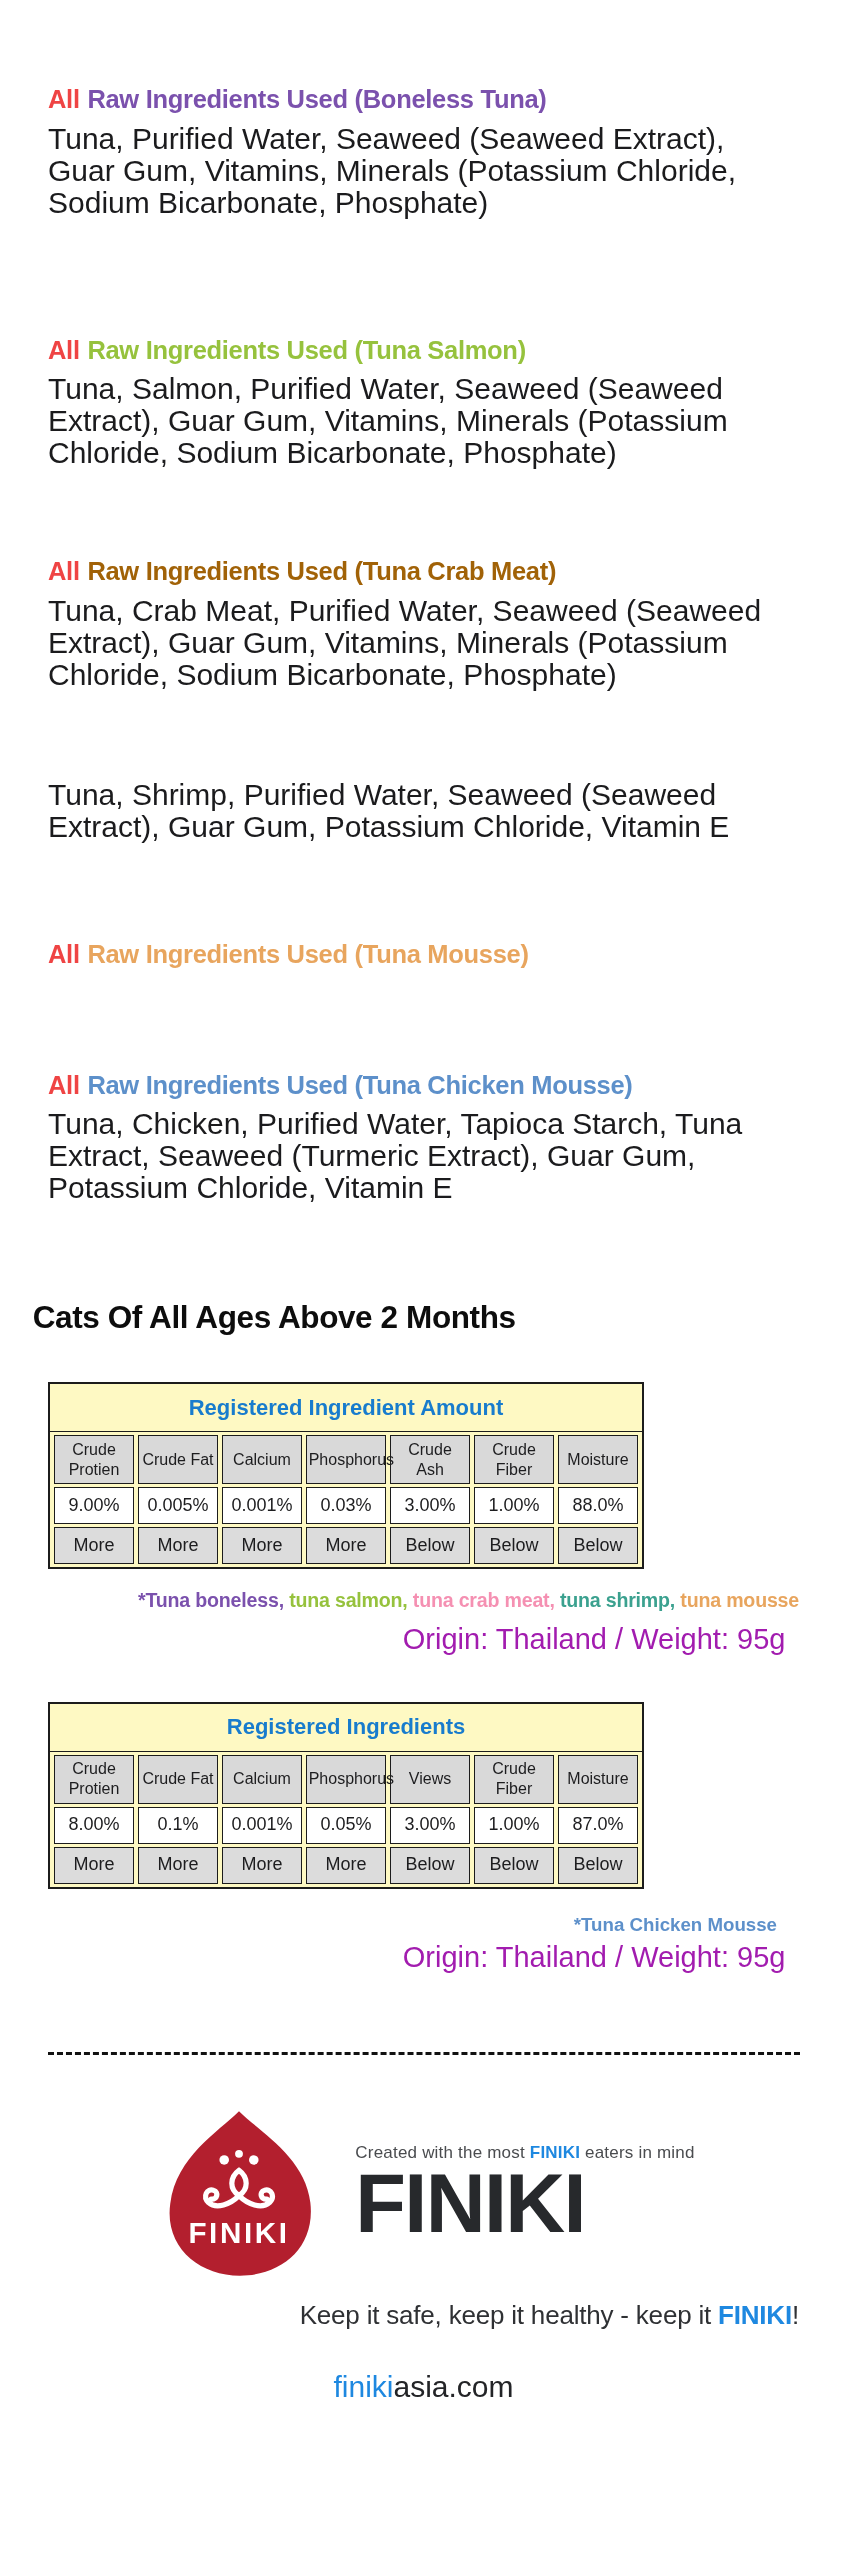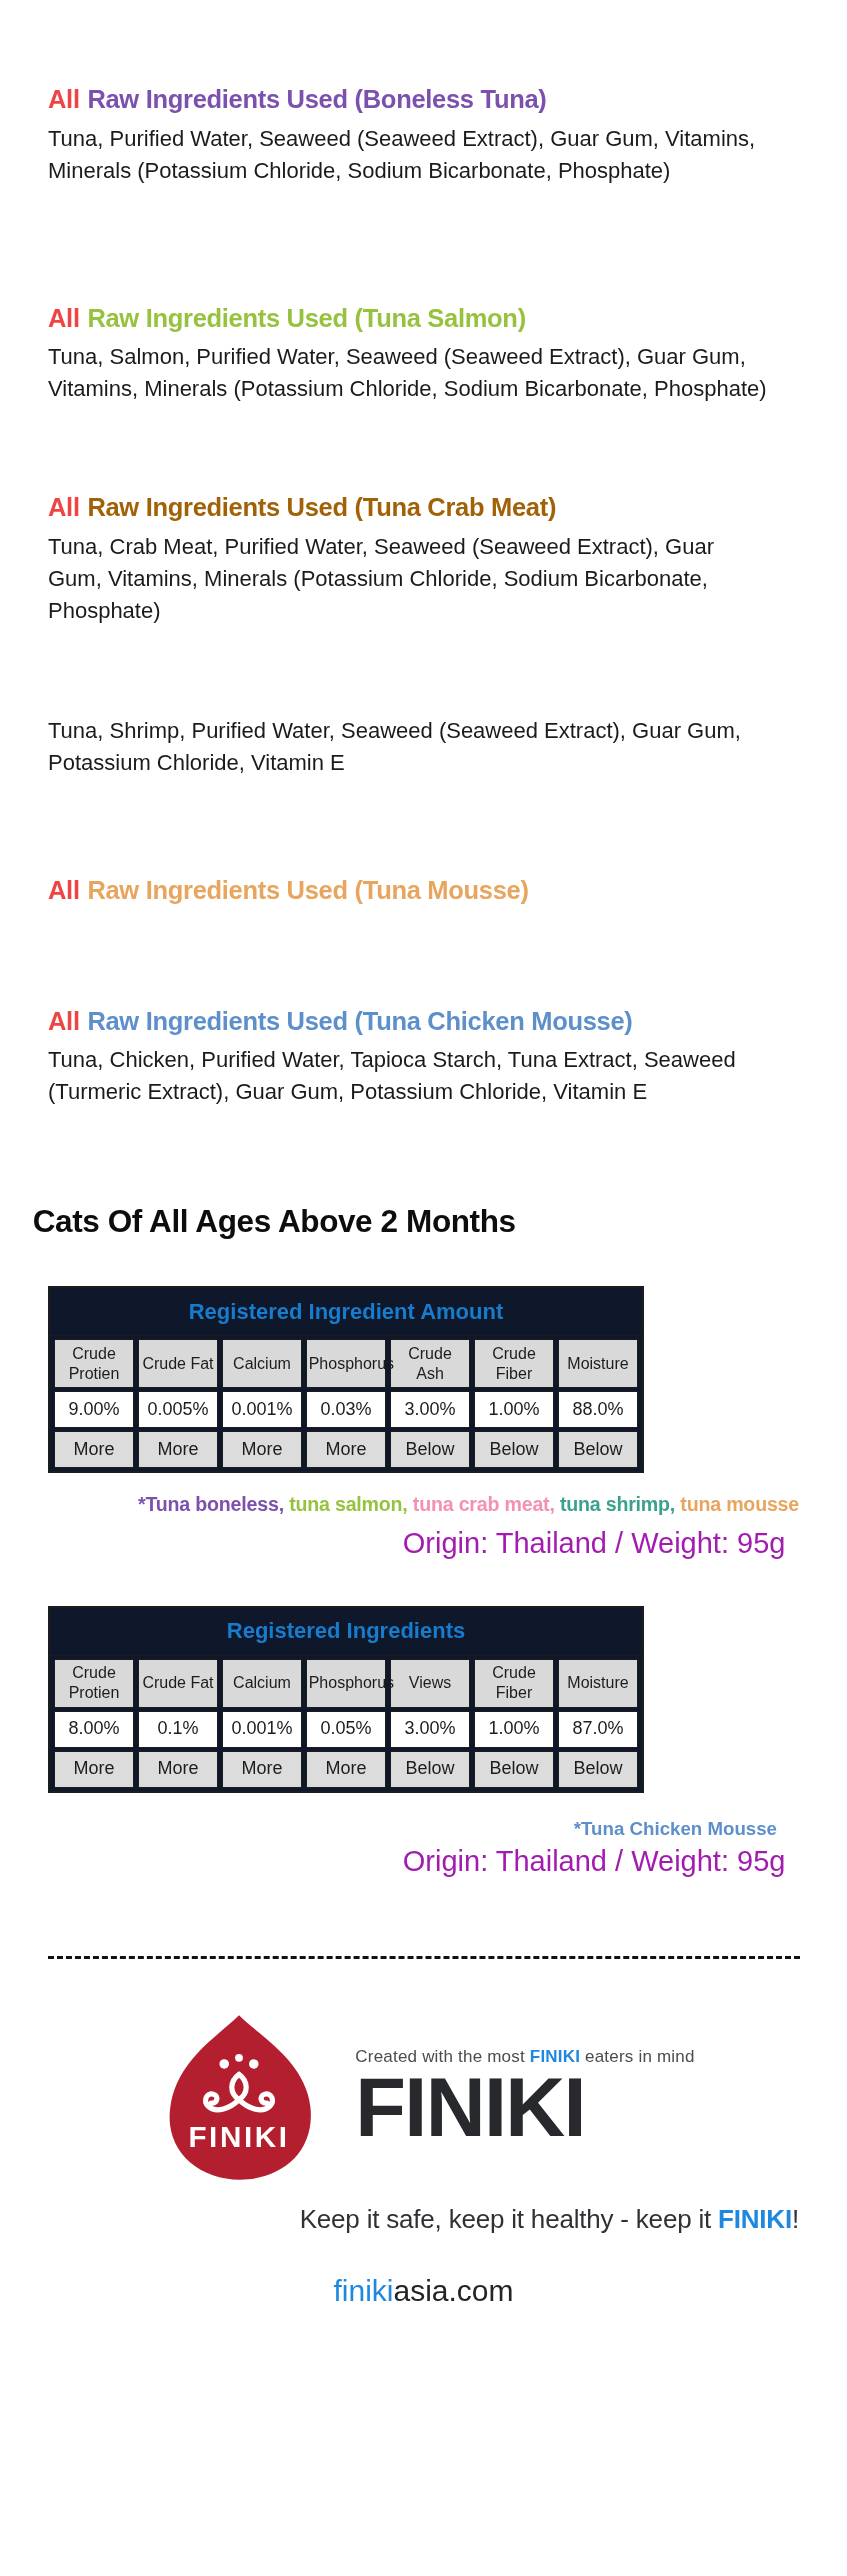--- a/index.html
+++ b/index.html
@@ -22,42 +22,42 @@
   .ing-section.s5 { margin-bottom: 102px; }
   .ing-section.s6 { margin-bottom: 0; }
   .ing-heading {
     font-size: 25.5px;
     font-weight: 700;
     letter-spacing: -0.3px;
     margin-bottom: 8.5px;
   }
   .ing-heading .prefix { color: #ef4444; margin-right: 7.7px; }
   .ing-body {
-    font-size: 22px;
+    font-size: 30px;
     line-height: 32px;
     width: 725px;
     color: #1b1b1d;
   }
 
   
   .age-heading {
     margin-top: 95px;
     margin-left: -15.3px;
     font-size: 31.5px;
     font-weight: 800;
     letter-spacing: -0.4px;
     color: #0d0d0d;
   }
 
   
   .reg-table {
     margin-top: 46px;
     width: 596px;
     border: 2.6px solid #1c1c1c;
-    background: #0f172a;
+    background: #fef9c3;
   }
   .reg-table .tbl-title {
     height: 48px;
     display: flex;
     align-items: center;
     justify-content: center;
     font-size: 22px;
     font-weight: 700;
     border-bottom: 1.7px solid #1c1c1c;
   }

